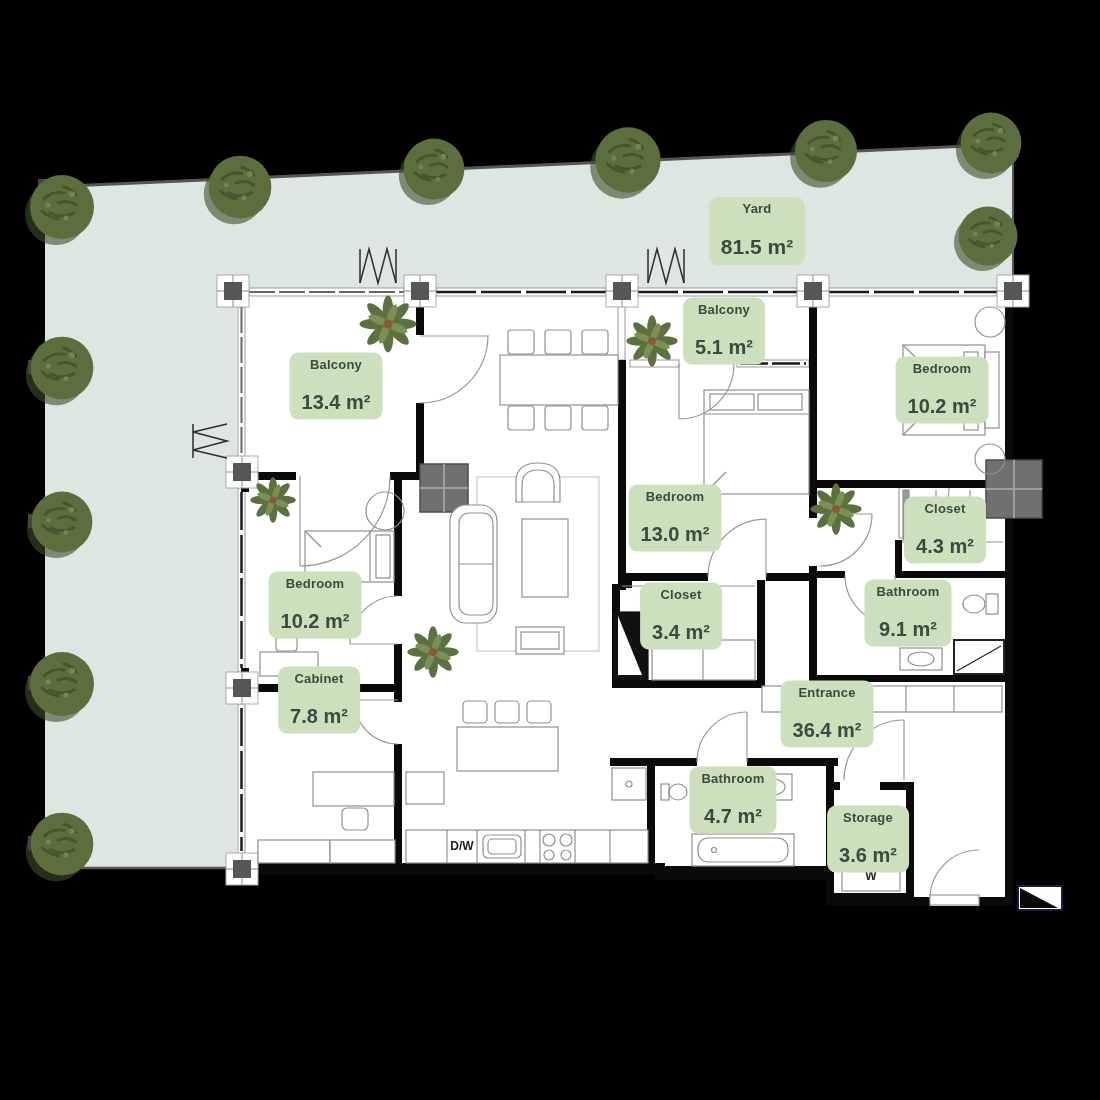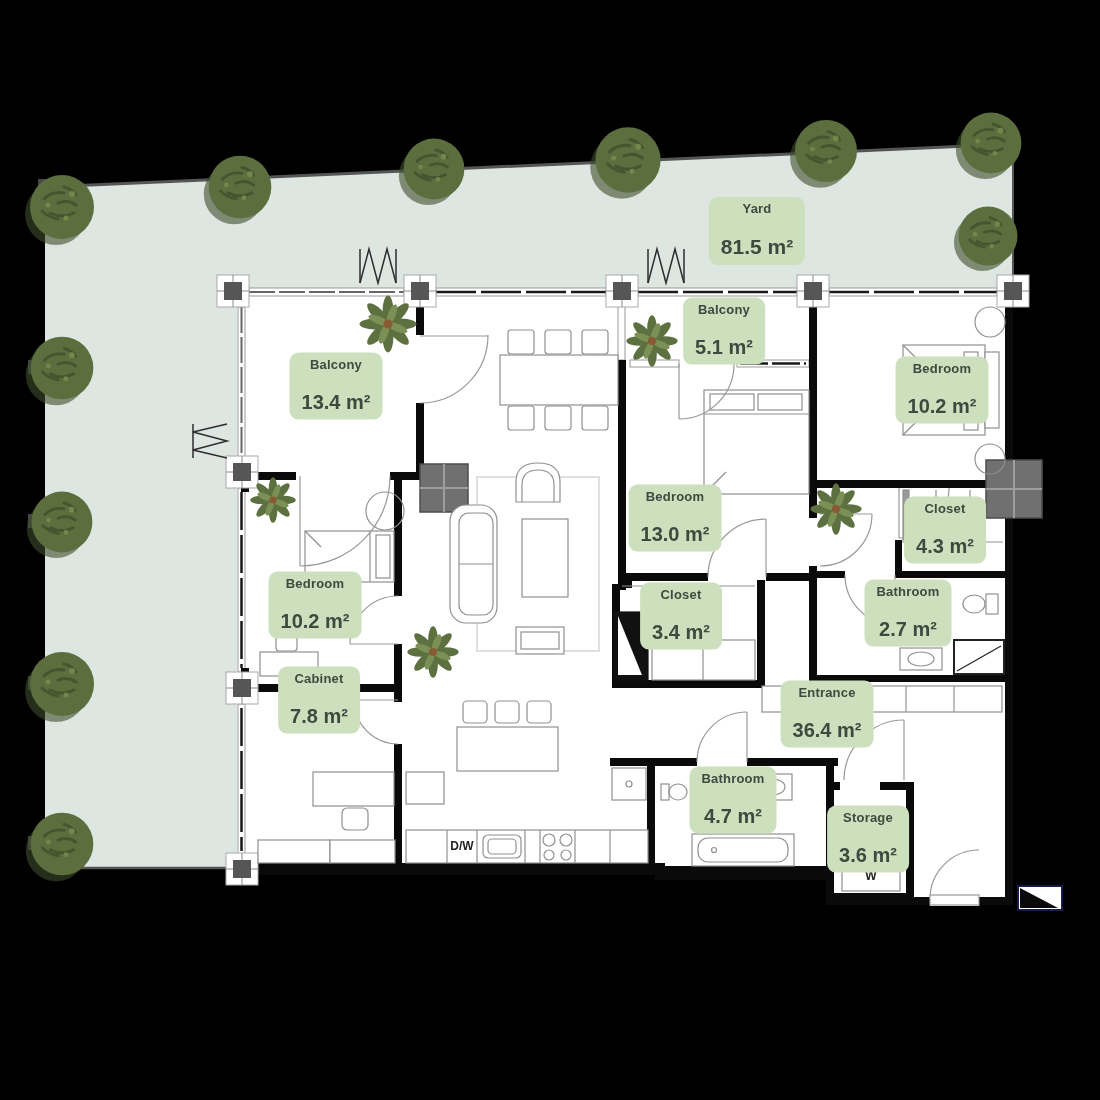--- a/index.html
+++ b/index.html
@@ -406,21 +406,21 @@
   <div class="room-label" style="left:315px;top:605px">
     <div class="room-name">Bedroom</div>
     <div class="room-area">10.2 m²</div>
   </div>
   <div class="room-label" style="left:681px;top:616px">
     <div class="room-name">Closet</div>
     <div class="room-area">3.4 m²</div>
   </div>
   <div class="room-label" style="left:908px;top:613px">
     <div class="room-name">Bathroom</div>
-    <div class="room-area">2.7 m²</div>
+    <div class="room-area">9.1 m²</div>
   </div>
   <div class="room-label" style="left:319px;top:700px">
     <div class="room-name">Cabinet</div>
     <div class="room-area">7.8 m²</div>
   </div>
   <div class="room-label" style="left:827px;top:714px">
     <div class="room-name">Entrance</div>
     <div class="room-area">36.4 m²</div>
   </div>
   <div class="room-label" style="left:733px;top:800px">

